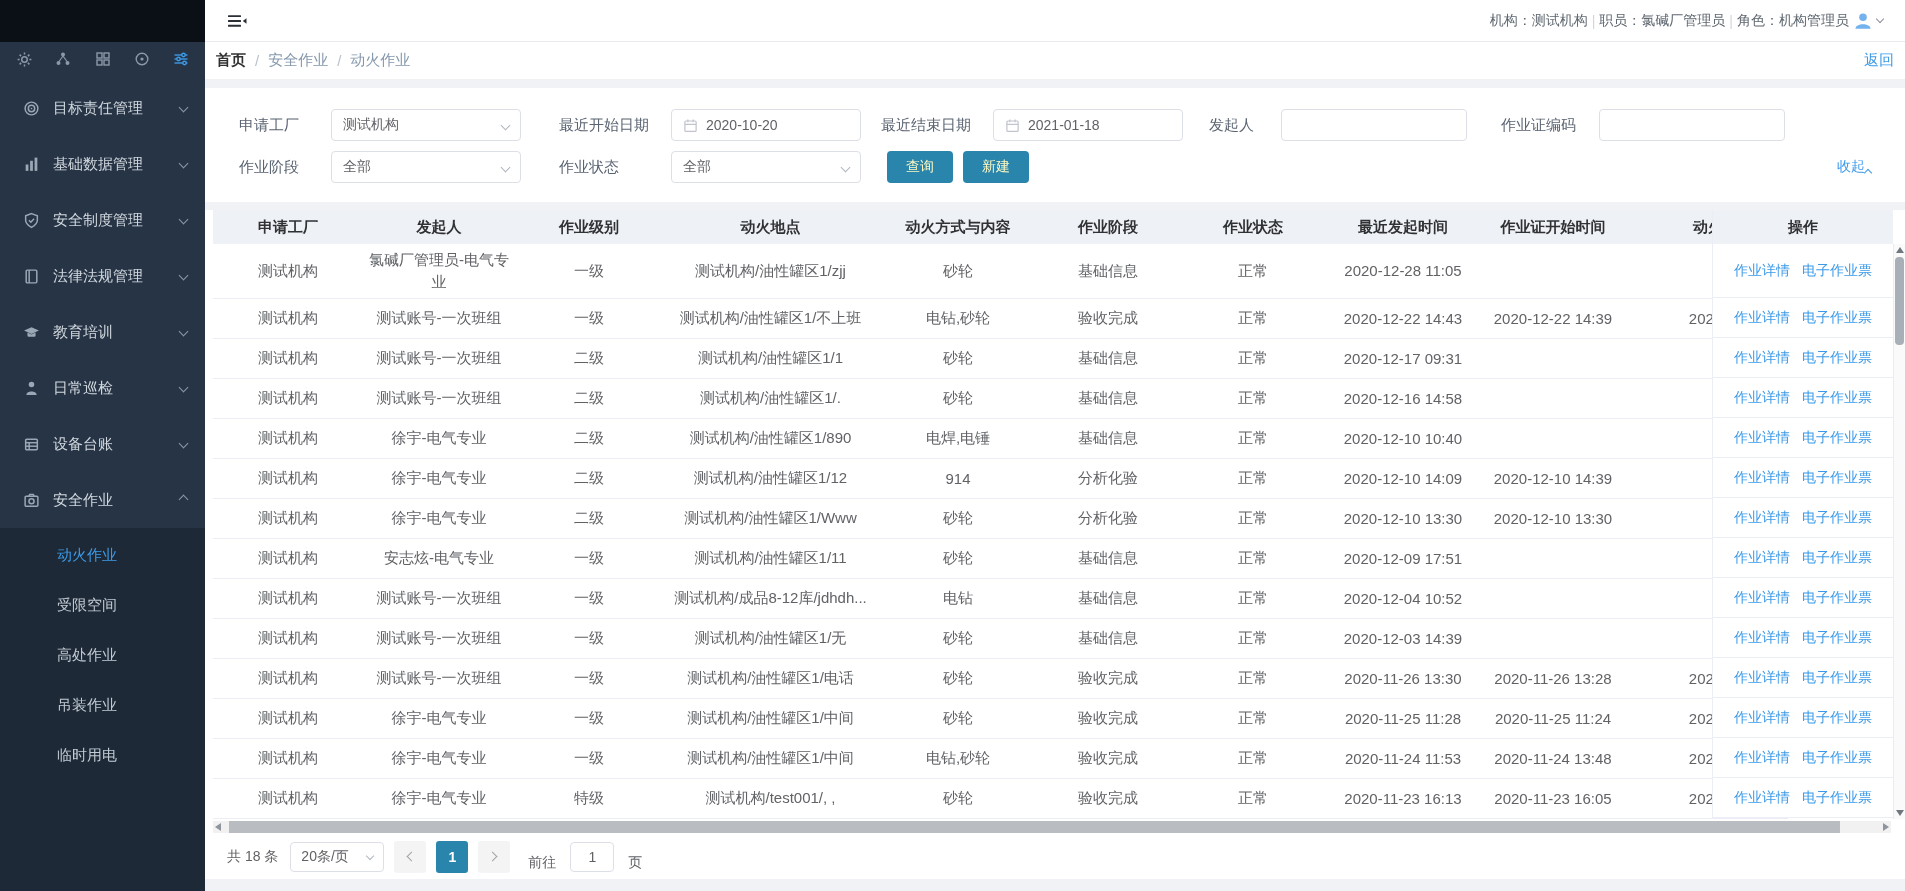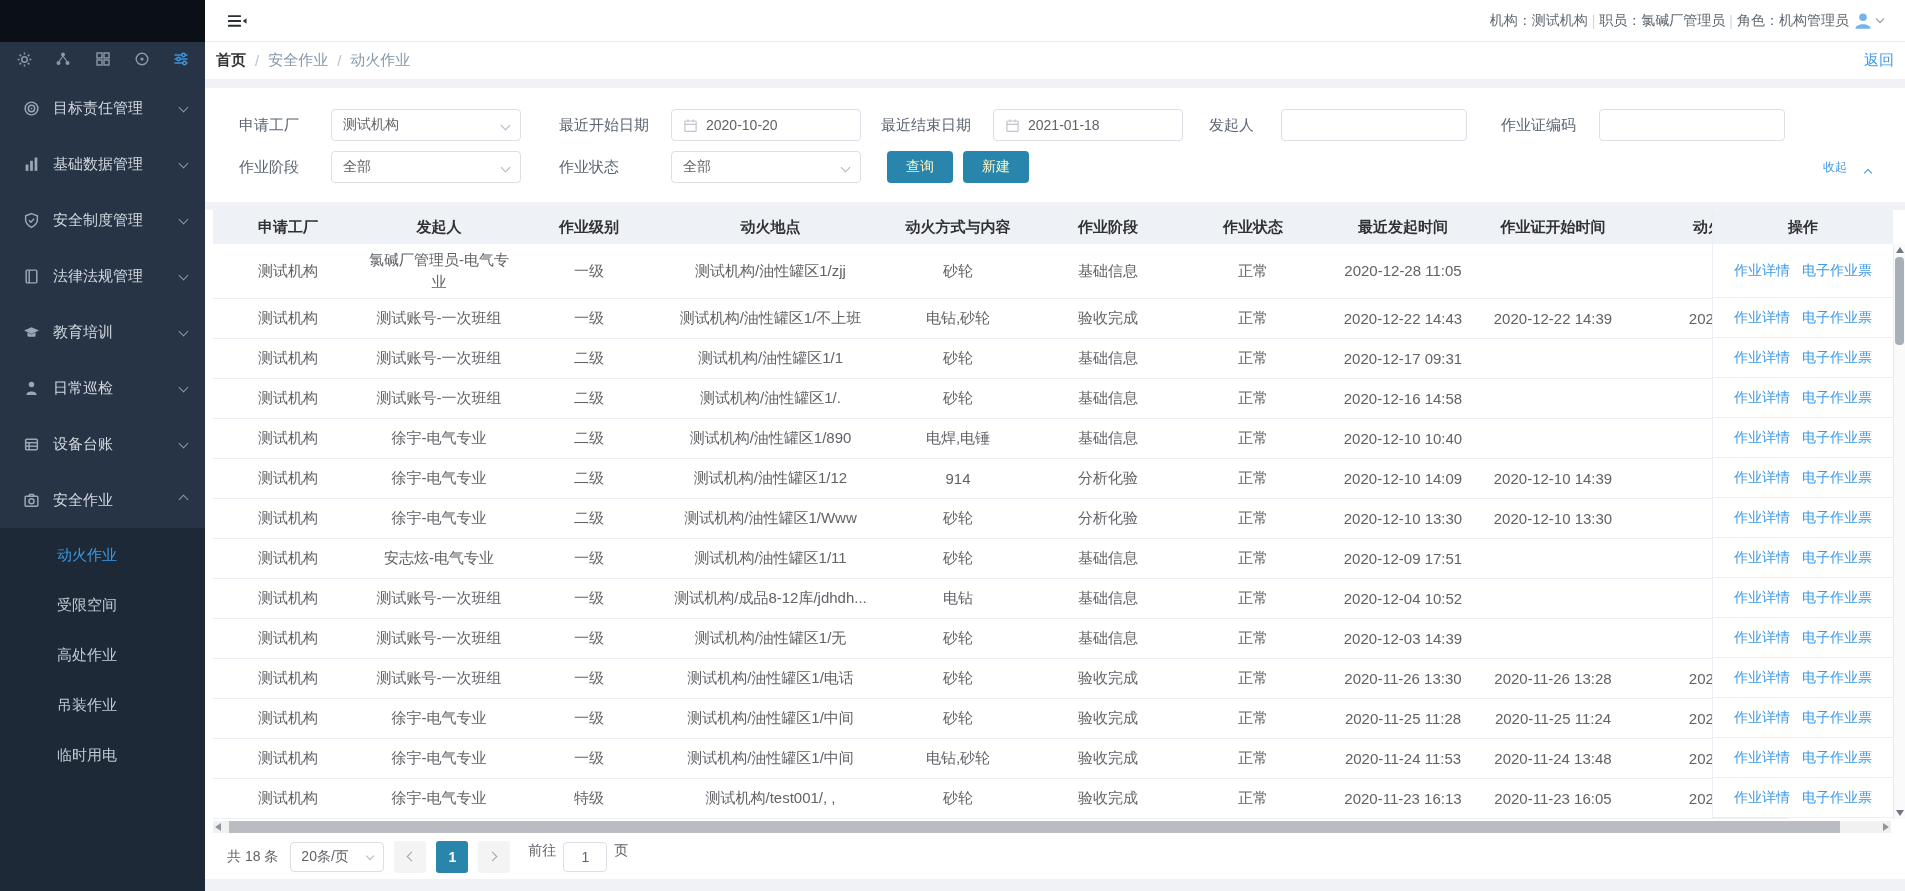--- a/index.html
+++ b/index.html
@@ -55,21 +55,21 @@
   .fl4{width:72px;margin-left:26px}
   .fl5{width:98px;margin-left:34px}
   .fbox{height:32px;border:1px solid #dcdfe6;border-radius:4px;display:flex;align-items:center;padding:0 11px;font-size:14px;color:#606266;background:#fff}
   .fbox.select{width:190px;justify-content:space-between;cursor:pointer}
   .fbox.select .chev{border-color:#b0b6bf}
   .fbox.date{width:190px;gap:8px}
   input.fbox{width:186px;outline:none}
   .btn{height:32px;padding:0 19px;background:var(--accent);color:#fef9c3;font-size:14px;border:none;border-radius:4px;cursor:pointer}
   .btn.search{margin-left:26px}
   .btn.create{margin-left:10px}
-  .collapse-link{margin-left:auto;color:var(--link);font-size:12px;display:flex;align-items:flex-end;gap:18px;text-decoration:none;cursor:pointer}
+  .collapse-link{margin-left:auto;color:var(--link);font-size:14px;display:flex;align-items:flex-end;gap:0;text-decoration:none;cursor:pointer}
   .collapse-link .chev{border-color:var(--link);width:6px;height:6px;margin-top:3px}
 
   
   .table-card{position:relative;background:#fff;margin-top:8px;padding-left:8px;flex:0 0 auto;overflow:hidden}
   .tbl-wrap{overflow:hidden;margin-right:12px}
   table{border-collapse:collapse;table-layout:fixed;width:1575px}
   thead th{height:34px;background:var(--header-bg);font-size:15px;font-weight:700;color:#303133;text-align:center;padding:0 4px;white-space:nowrap;overflow:hidden}
   tbody td{height:40px;font-size:15px;color:#606266;text-align:center;border-bottom:1px solid #ebeef5;padding:0 6px;white-space:nowrap;overflow:hidden}
   tbody tr:first-child td{height:54px;white-space:normal;line-height:1.45}
   .ops-col{position:absolute;top:0;right:12px;width:181px;background:#fff;border-left:1px solid #ebeef5}
@@ -93,21 +93,21 @@
 
   
   .pager{background:#fff;height:44px;display:flex;align-items:center;padding-left:22px;font-size:14px;color:#606266;flex:0 0 auto}
   .psize{width:94px;height:30px;border:1px solid #dcdfe6;border-radius:4px;display:flex;align-items:center;justify-content:space-between;padding:0 10px;margin-left:12px;cursor:pointer}
   .psize .chev{border-color:#b0b6bf;width:6px;height:6px;margin-top:-2px}
   .pbtn{width:32px;height:32px;background:#f4f4f5;border-radius:3px;display:flex;align-items:center;justify-content:center;margin-left:10px;cursor:pointer}
   .pbtn .chev{border-color:#a0a3a8;margin:0}
   .chev.left{transform:rotate(135deg);margin-left:3px}
   .chev.right{transform:rotate(-45deg);margin-right:3px}
   .pcur{width:32px;height:32px;background:var(--accent);color:#fff;border-radius:3px;display:flex;align-items:center;justify-content:center;font-weight:700;margin-left:10px;cursor:pointer}
-  .goto{margin-left:18px;display:flex;align-items:flex-start;gap:7px}
+  .goto{margin-left:18px;display:flex;align-items:flex-end;gap:14px}
   .goto-in{width:44px;height:30px;border:1px solid #dcdfe6;border-radius:4px;text-align:center;font-size:14px;color:#606266;outline:none}
   .bottom-fill{flex:1;background:#f0f2f5}
 </style>
 </head>
 <body>
 
 <div class="app">
 
   <aside class="sidebar">
     <div class="logo"></div>

